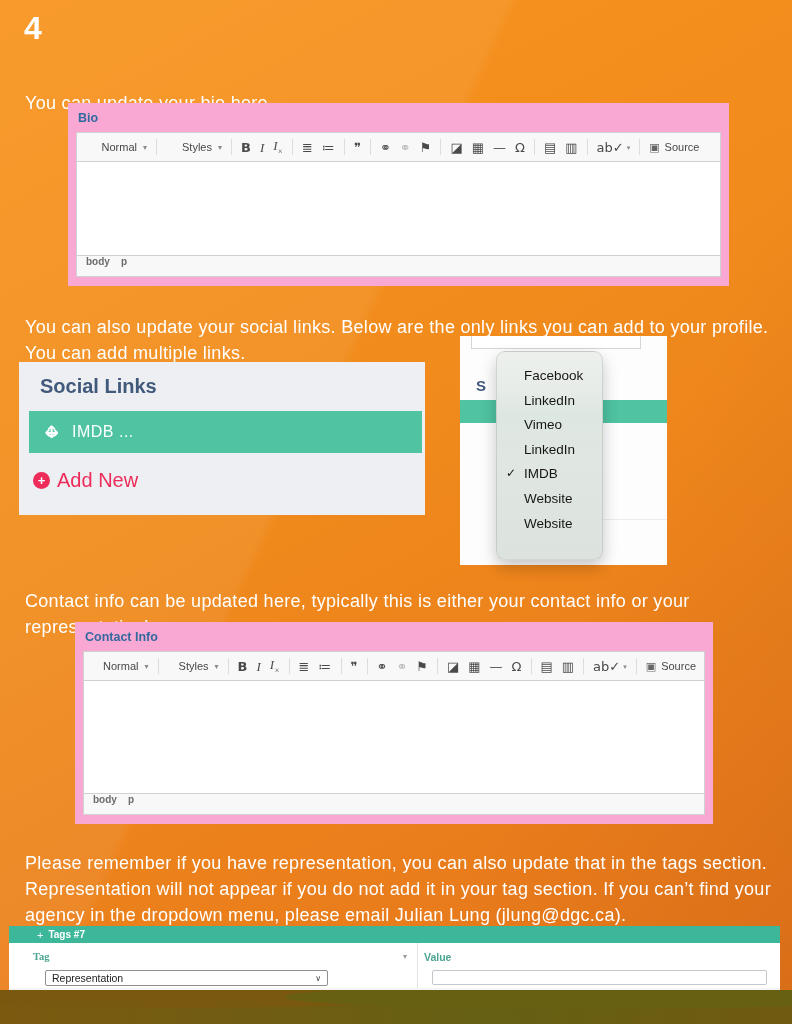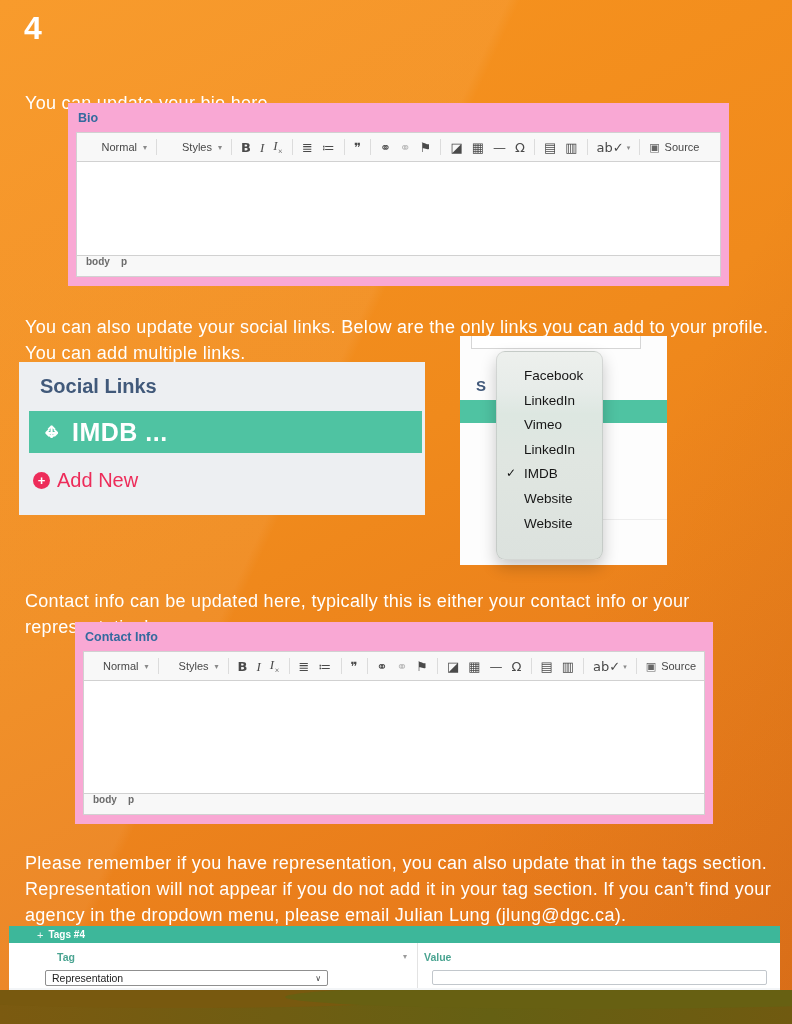--- a/index.html
+++ b/index.html
@@ -48,21 +48,21 @@
   .editor--contact .cke-content{height:112px;}
   .cke-footer{display:flex;gap:11px;background:#f8f8f8;border-top:1px solid #d1d1d1;height:20px;padding:0 9px;font-size:10px;font-weight:700;color:#6b6b6b;}
 
   
   .social-panel{position:absolute;left:19px;top:362px;width:406px;height:153px;background:#edeff2;}
   .social-title{position:absolute;left:21px;top:13px;font-size:20px;font-weight:700;color:var(--c-slate_blue,#41597a);}
   .social-bar{position:absolute;left:10px;right:3px;top:49px;height:42px;background:var(--c-teal,#4fc3a2);color:#fff;display:flex;align-items:center;padding-left:13px;gap:11px;}
   .move-icon{position:relative;width:19px;height:19px;font-family:"DejaVu Sans",sans-serif;font-weight:700;}
   .move-icon::before{content:"↔";position:absolute;left:0;top:0;width:100%;text-align:center;line-height:19px;font-size:17px;}
   .move-icon::after{content:"↕";position:absolute;left:0;top:0;width:100%;text-align:center;line-height:19px;font-size:17px;}
-  .social-bar-label{font-size:25px;font-weight:700;letter-spacing:0.5px;}
+  .social-bar-label{font-size:16px;font-weight:400;letter-spacing:0.5px;}
   .add-new{position:absolute;left:14px;top:107px;display:flex;align-items:center;gap:7px;color:var(--c-pink,#ed2c5a);font-size:20px;}
   .add-new .plus{width:17px;height:17px;border-radius:50%;background:var(--c-pink,#ed2c5a);color:#fff;font-size:13px;font-weight:700;display:flex;align-items:center;justify-content:center;line-height:1;}
 
   
   .shot{position:absolute;left:460px;top:336px;width:207px;height:229px;background:#fdfdfd;}
   .shot-input{position:absolute;left:11px;top:0;width:170px;height:13px;background:#fff;border:1px solid #d6d6d6;border-top:none;box-sizing:border-box;}
   .shot-s{position:absolute;left:16px;top:41px;font-size:15px;font-weight:700;color:var(--c-slate_blue,#41597a);}
   .shot-teal{position:absolute;left:0;right:0;top:64px;height:23px;background:var(--c-teal,#4fc3a2);}
   .shot-line{position:absolute;left:143px;right:0;top:183px;height:1px;background:#ededed;}
   .menu{position:absolute;left:36px;top:15px;width:107px;height:209px;box-sizing:border-box;padding-top:16px;border-radius:9px;
@@ -71,21 +71,21 @@
   .menu-item{position:relative;height:24.6px;display:flex;padding-left:27px;font-size:13.5px;color:#161616;}
   .menu-item .check{position:absolute;left:9px;font-size:12px;color:#111;font-family:"DejaVu Sans",sans-serif;}
 
   
   .tags{position:absolute;left:9px;top:926px;width:771px;height:70px;background:#fff;}
   .tags-header{height:17px;background:var(--c-teal_header,#3db79a);color:#fff;display:flex;align-items:center;gap:5px;padding-left:28px;font-size:10px;font-weight:700;}
   .tags-plus{font-weight:400;font-size:11px;opacity:0.9;}
   .tags-body{position:relative;height:53px;}
   .tags-divider{position:absolute;left:408px;top:0;bottom:8px;width:1px;background:#e3e3e3;}
   .col-label{position:absolute;top:8px;font-size:10.5px;font-weight:700;color:var(--c-tags_label_teal,#4aa491);}
-  .tag-label{left:48px;}
+  .tag-label{left:24px;font-family:Liberation Serif, serif;}
   .value-label{left:415px;}
   .tag-caret{position:absolute;left:394px;top:9px;font-size:8px;color:#9a9a9a;}
   .tag-select{position:absolute;left:36px;top:27px;width:283px;height:16px;border:1px solid #8f8f8f;border-radius:2px;background:#fff;font-size:10.5px;color:#222;display:flex;align-items:center;justify-content:space-between;padding:0 6px;box-sizing:border-box;}
   .tag-select::after{content:"∨";font-size:8px;color:#444;}
   .value-input{position:absolute;left:423px;top:27px;right:13px;height:15px;border:1px solid #c2c7cc;border-radius:2px;background:#fff;box-sizing:border-box;padding:0 4px;font-size:10.5px;}
   .tags-footer{position:absolute;left:0;right:0;bottom:0;height:8px;background:#f3f5f7;}
 </style>
 </head>
 <body>
 
@@ -236,21 +236,21 @@
       <span>p</span>
     </div>
   </div>
 </div>
 
 <p class="para p4">Please remember if you have representation, you can also update that in the tags section. Representation will not appear if you do not add it in your tag section. If you can’t find your agency in the dropdown menu, please email Julian Lung (jlung@dgc.ca).</p>
 
 <div class="tags">
   <div class="tags-header">
     <span class="tags-plus">+</span>
-    <span>Tags #4</span>
+    <span>Tags #7</span>
   </div>
   <div class="tags-body">
     <span class="col-label tag-label">Tag</span>
     <span class="tag-caret">▾</span>
     <div class="tag-select">
       <span>Representation</span>
     </div>
     <div class="tags-divider"></div>
     <span class="col-label value-label">Value</span>
     <input class="value-input" value="" style="">

